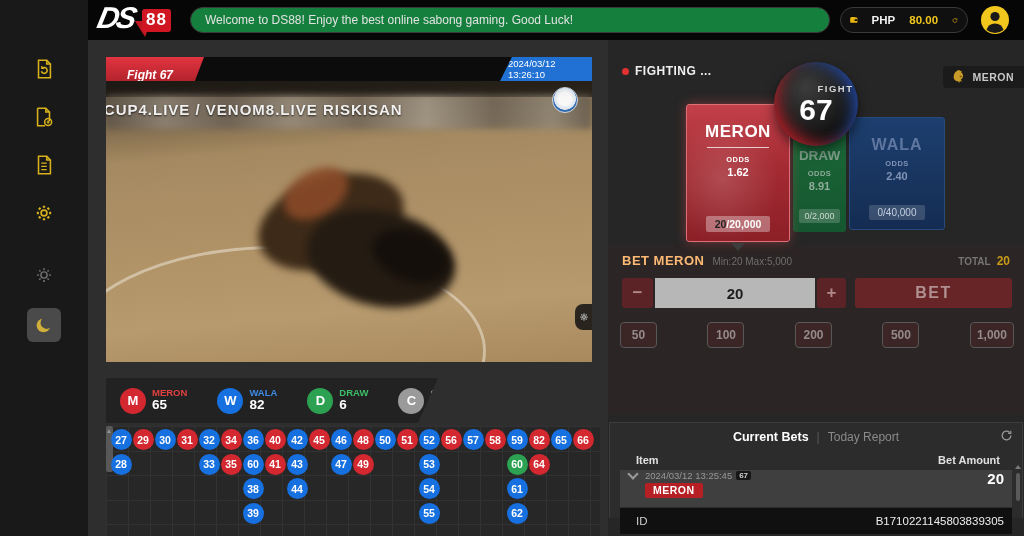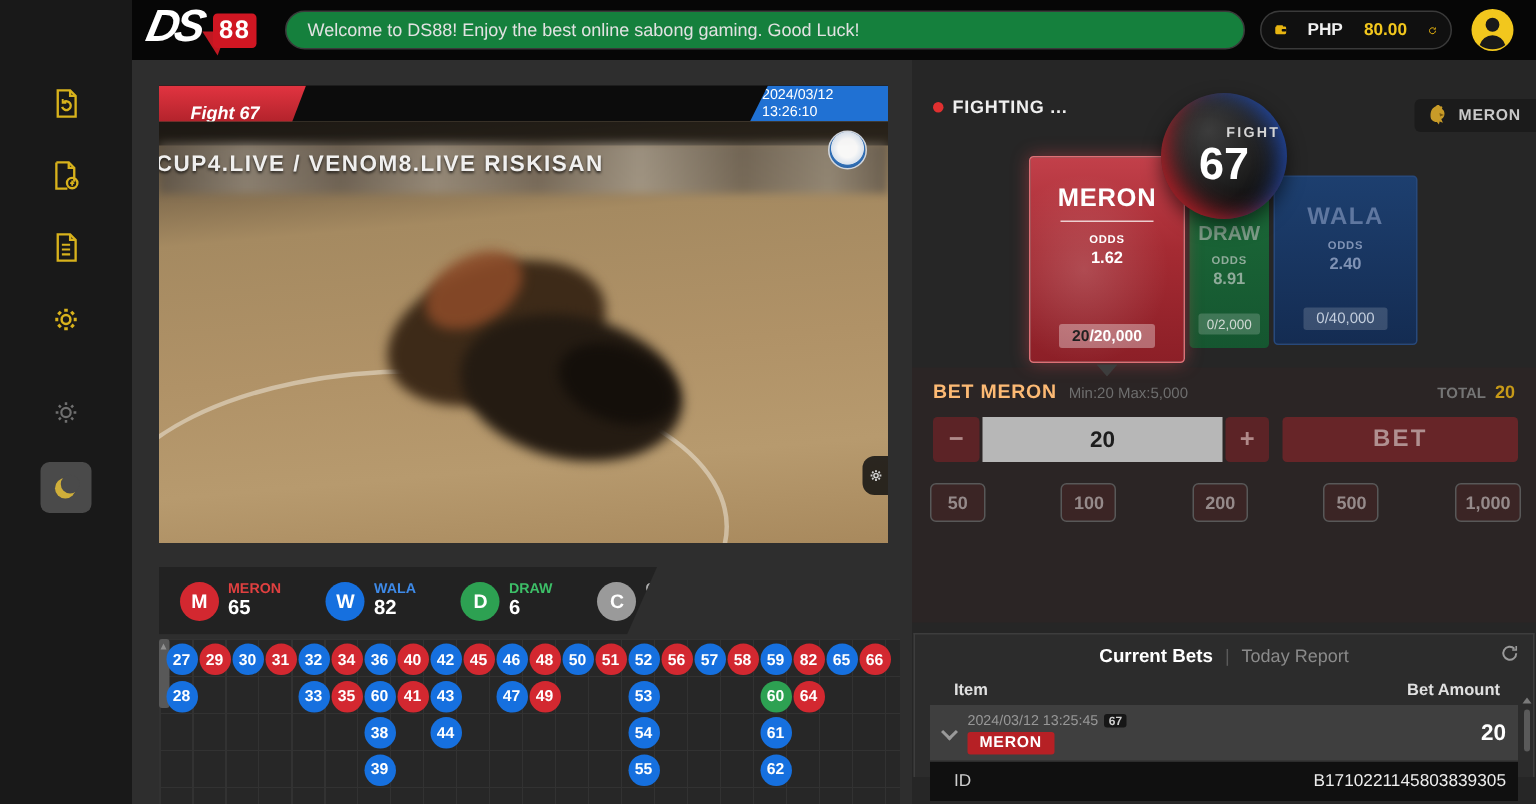--- a/index.html
+++ b/index.html
@@ -164,21 +164,21 @@
     border:1px solid #3d3d3d; border-bottom:none; }
   .cbets-head { position:relative; height:27px; display:flex; align-items:center; justify-content:center; gap:8px; }
   .tab-current { color:#fff; font-size:12.5px; font-weight:900; cursor:pointer; }
   .tab-sep { color:#5a5a5a; font-size:12px; }
   .tab-today { color:#8a8a8a; font-size:12px; cursor:pointer; }
   .cbets-refresh { position:absolute; right:9px; top:6px; cursor:pointer; }
   .cbets-cols { display:flex; align-items:center; height:19px; padding:0 22px 0 26px; }
   .col-item { color:#e0e0e0; font-size:11px; font-weight:bold; }
   .col-amount { margin-left:auto; color:#e0e0e0; font-size:11px; font-weight:bold; }
   .cbet-row { position:relative; margin:1px 10px 0; height:37px; background:#3f3f3f;
-    display:flex; align-items:center; }
+    display:flex; }
   .chev-down { width:8px; height:8px; border-left:2px solid #9a9a9a; border-bottom:2px solid #9a9a9a;
     transform:rotate(-45deg); margin:0 8px 2px 9px; cursor:pointer; }
   .cbet-info { display:flex; flex-direction:column; gap:2px; }
   .cbet-time-line { display:flex; align-items:center; gap:4px; }
   .cbet-time { color:#979797; font-size:9.5px; }
   .cbet-fightno { background:#161616; color:#cfcfcf; font-size:8px; font-weight:bold; border-radius:2px; padding:0 3px; }
   .side-badge { align-self:flex-start; background:#b62025; color:#fff; font-size:10.5px; font-weight:900;
     border-radius:2px; padding:1px 8px 2px; letter-spacing:.5px; }
   .cbet-amount { margin-left:auto; margin-right:8px; color:#fff; font-size:15px; font-weight:900; }
   .cbet-idrow { margin:1px 10px 0; height:26px; background:#101010; display:flex; align-items:center; }

